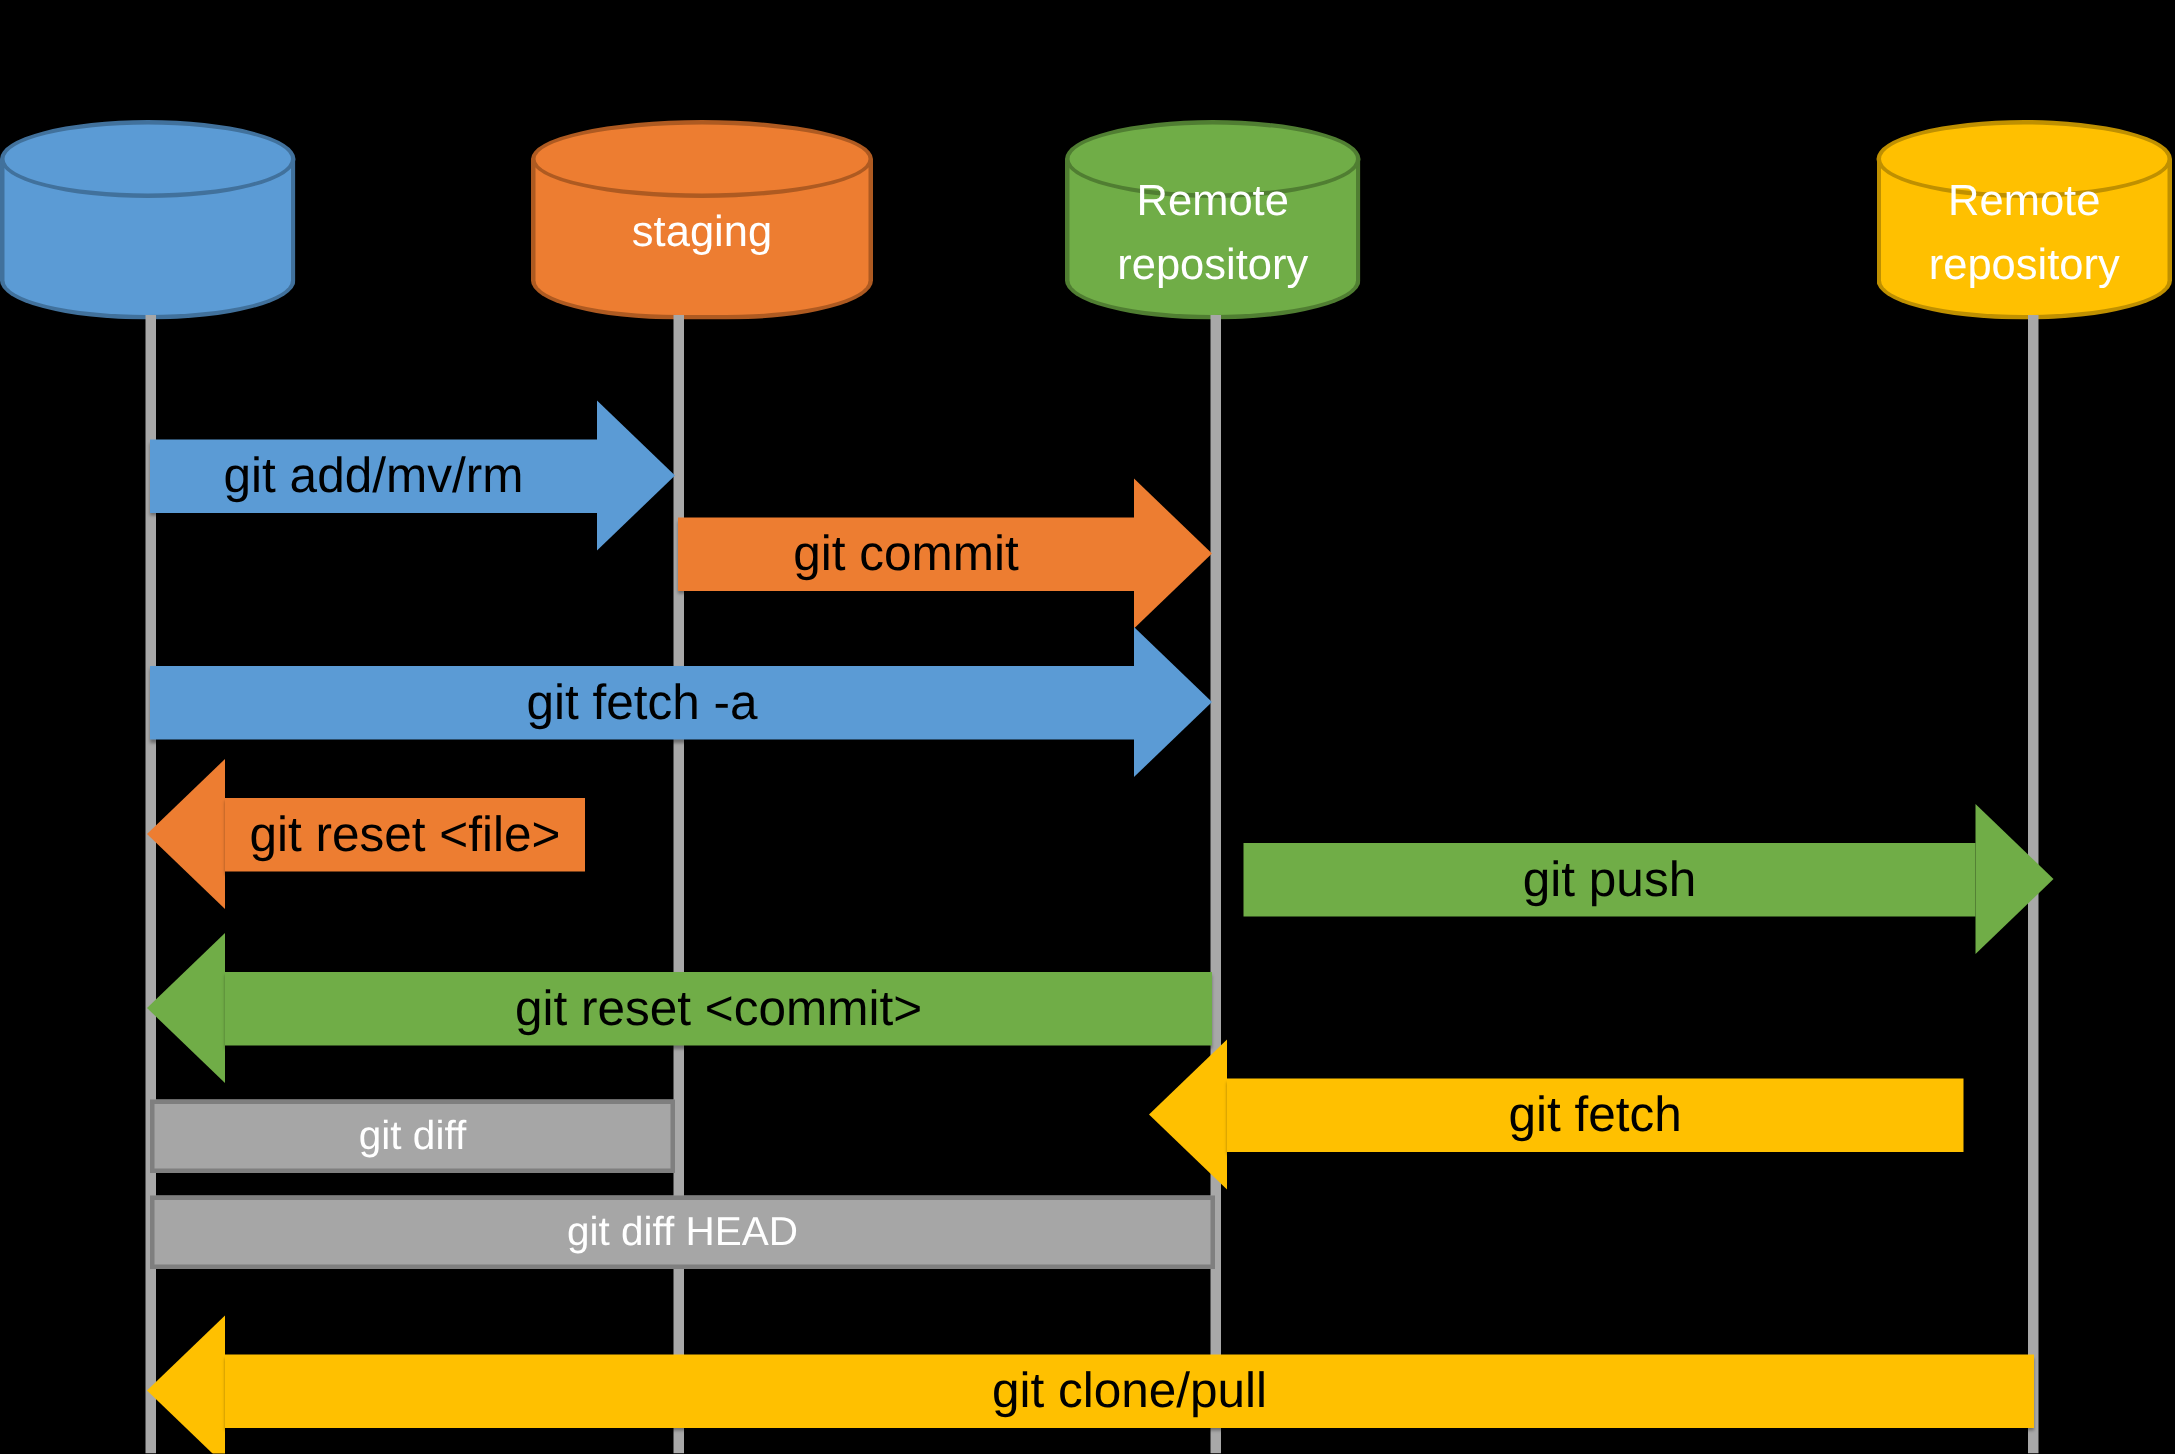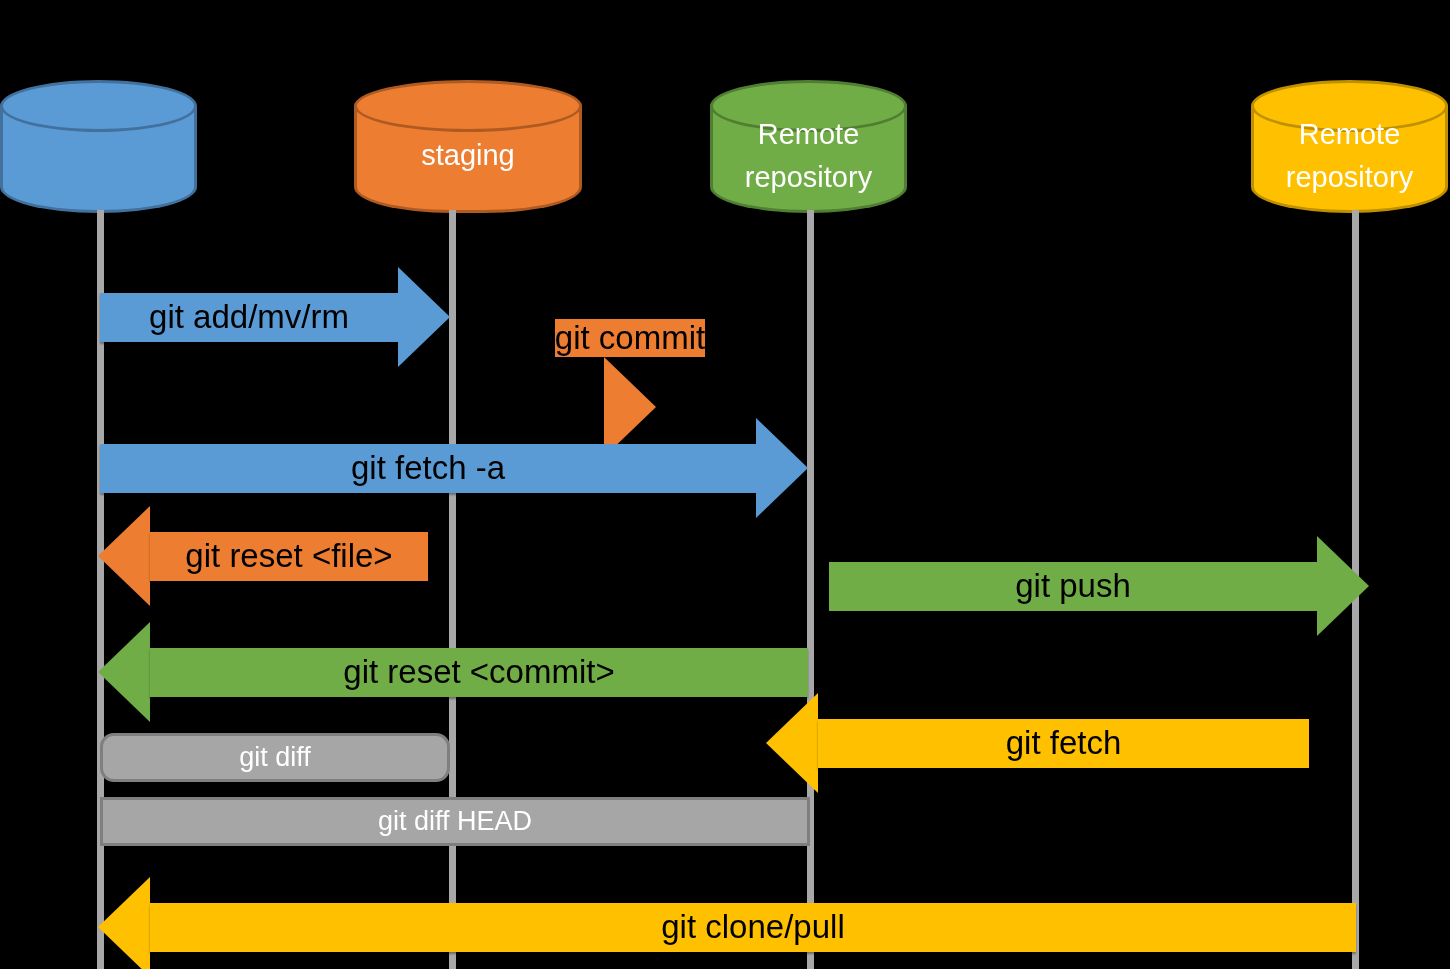--- a/index.html
+++ b/index.html
@@ -75,38 +75,38 @@
     border-bottom:50px solid transparent;
     border-left:52px solid var(--c);
   }
   .head-left {
     border-top:50px solid transparent;
     border-bottom:50px solid transparent;
     border-right:52px solid var(--c);
   }
 
   #arrow-add      { left:100px; width:350px;  top:267px; }
-  #arrow-commit   { left:452px; width:356px;  top:319px;flex-direction:column; }
+  #arrow-commit   { left:452px; width:356px;  top:319px; }
   #arrow-commit-a { left:100px; width:708px;  top:418px; }
-  #arrow-reset-file   { left:98px;  width:330px;  top:506px;justify-content:center; }
+  #arrow-reset-file   { left:98px;  width:292px;  top:506px;justify-content:center; }
   #arrow-push     { left:813px; width:540px;  top:536px;margin-left:16px; }
   #arrow-reset-commit { left:98px;  width:710px;  top:622px; }
   #arrow-fetch    { left:766px; width:543px;  top:693px; }
   #arrow-clone    { left:98px;  width:1258px; top:877px; }
 
   
   .bar {
     position:absolute; height:49px;
     background:var(--c);
     border:3px solid var(--b); box-sizing:border-box;
     display:flex; align-items:center; justify-content:center;
     color:#fff; font-size:27px; white-space:nowrap;
     z-index:2;
   }
-  #bar-diff      { left:100px; top:733px; width:350px;border-radius:14px; }
+  #bar-diff      { left:100px; top:733px; width:350px; }
   #bar-diff-head { left:100px; top:797px; width:710px; }
 </style>
 </head>
 <body>
 
 <div id="canvas">
 
   <div class="lifeline" id="line-workspace"></div>
   <div class="lifeline" id="line-staging"></div>
   <div class="lifeline" id="line-local"></div>

